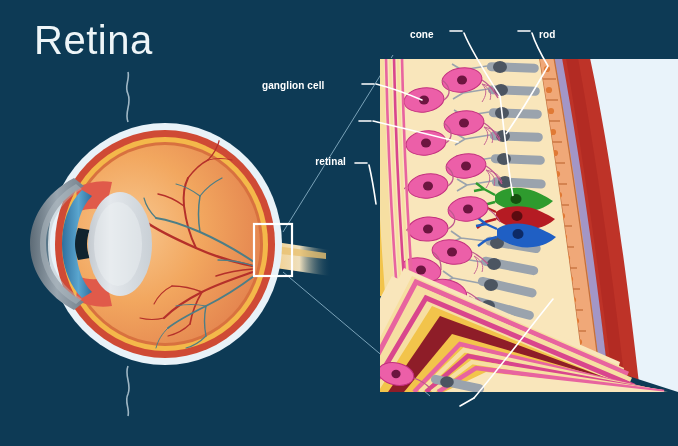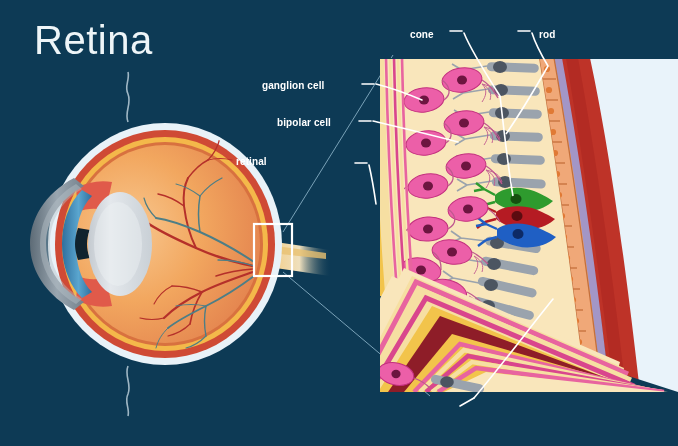--- a/index.html
+++ b/index.html
@@ -25,21 +25,21 @@
   .lbl {
     position: absolute;
     color: #ffffff;
     font-family: "Liberation Sans", sans-serif;
     font-size: 10px;
     font-weight: 700;
     letter-spacing: .1px;
     line-height: 19px;
     white-space: pre;
   }
-  .lbl.r { text-align: left; }
+  .lbl.r { text-align: right; }
   #title {
     position: absolute;
     left: 34px;
     top: 18px;
     color: #eef5f8;
     font-family: "Liberation Sans", sans-serif;
     font-size: 40px;
     font-weight: 400;
     letter-spacing: .5px;
   }
@@ -452,19 +452,18 @@
   </svg>
 
   <div id="title">Retina</div>
 
   <div class="lbl" style="left:410px; top:25px;">cone</div>
 
   <div class="lbl" style="left:491px; top:25px;margin-left:48px;">rod</div>
 
   <div class="lbl" style="left:262px; top:76px;">ganglion cell</div>
 
-  <div class="lbl" style="left:277px; top:113px;">bipolar cell</div>
 
   <div class="lbl r" style="left:236px; top:152px; width:110px;">retinal</div>
 
 
 
 </div>
 
 </body></html>

